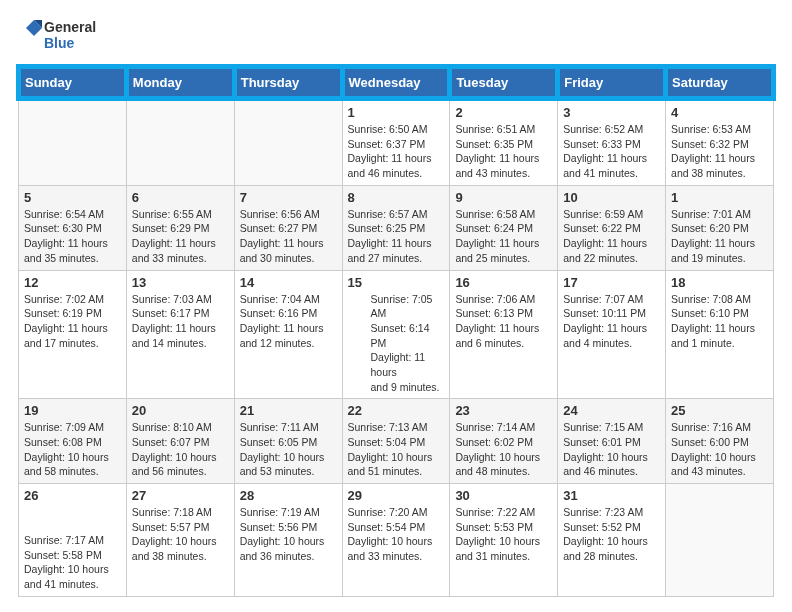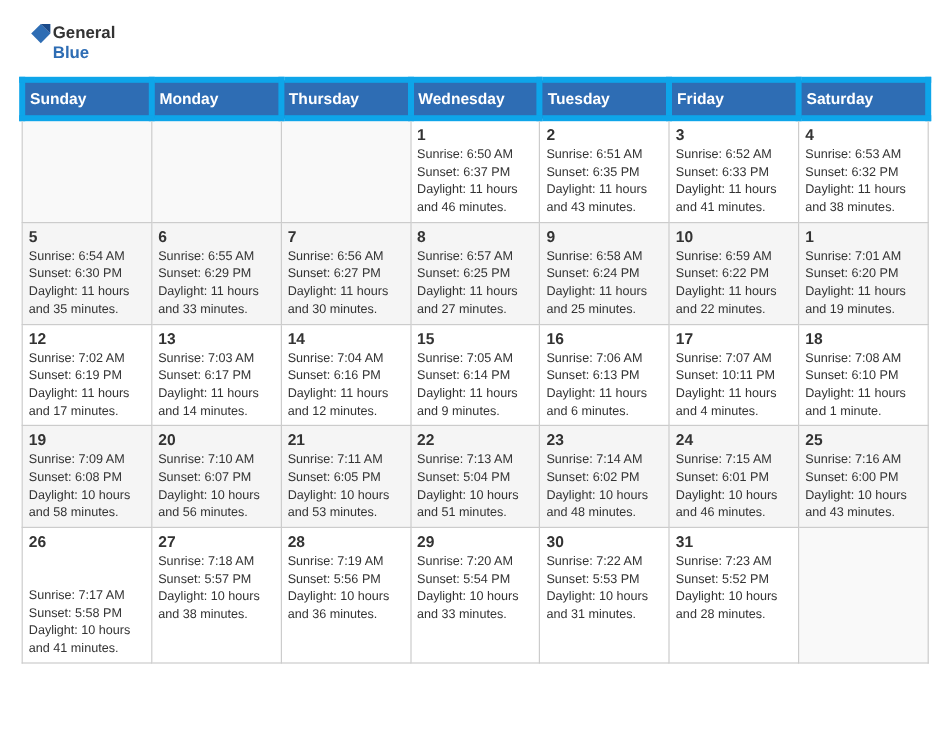--- a/index.html
+++ b/index.html
@@ -204,21 +204,21 @@
         </td>
         <td>
           <div class="day-number">14</div>
           <div class="day-info" style="white-space: pre-line;">Sunrise: 7:04 AM
 Sunset: 6:16 PM
 Daylight: 11 hours
 and 12 minutes.</div>
         </td>
         <td>
           <div class="day-number">15</div>
-          <div class="day-info" style="white-space: pre-line;">Sunrise: 7:05 AM
+          <div class="day-info" style="white-space: pre-line; margin-left: 23px;">Sunrise: 7:05 AM
 Sunset: 6:14 PM
 Daylight: 11 hours
 and 9 minutes.</div>
         </td>
         <td>
           <div class="day-number">16</div>
           <div class="day-info" style="white-space: pre-line;">Sunrise: 7:06 AM
 Sunset: 6:13 PM
 Daylight: 11 hours
 and 6 minutes.</div>
@@ -241,21 +241,21 @@
       <tr>
         <td>
           <div class="day-number">19</div>
           <div class="day-info" style="white-space: pre-line;">Sunrise: 7:09 AM
 Sunset: 6:08 PM
 Daylight: 10 hours
 and 58 minutes.</div>
         </td>
         <td>
           <div class="day-number">20</div>
-          <div class="day-info" style="white-space: pre-line;">Sunrise: 7:10 AM
+          <div class="day-info" style="white-space: pre-line;">Sunrise: 8:10 AM
 Sunset: 6:07 PM
 Daylight: 10 hours
 and 56 minutes.</div>
         </td>
         <td>
           <div class="day-number">21</div>
           <div class="day-info" style="white-space: pre-line;">Sunrise: 7:11 AM
 Sunset: 6:05 PM
 Daylight: 10 hours
 and 53 minutes.</div>

